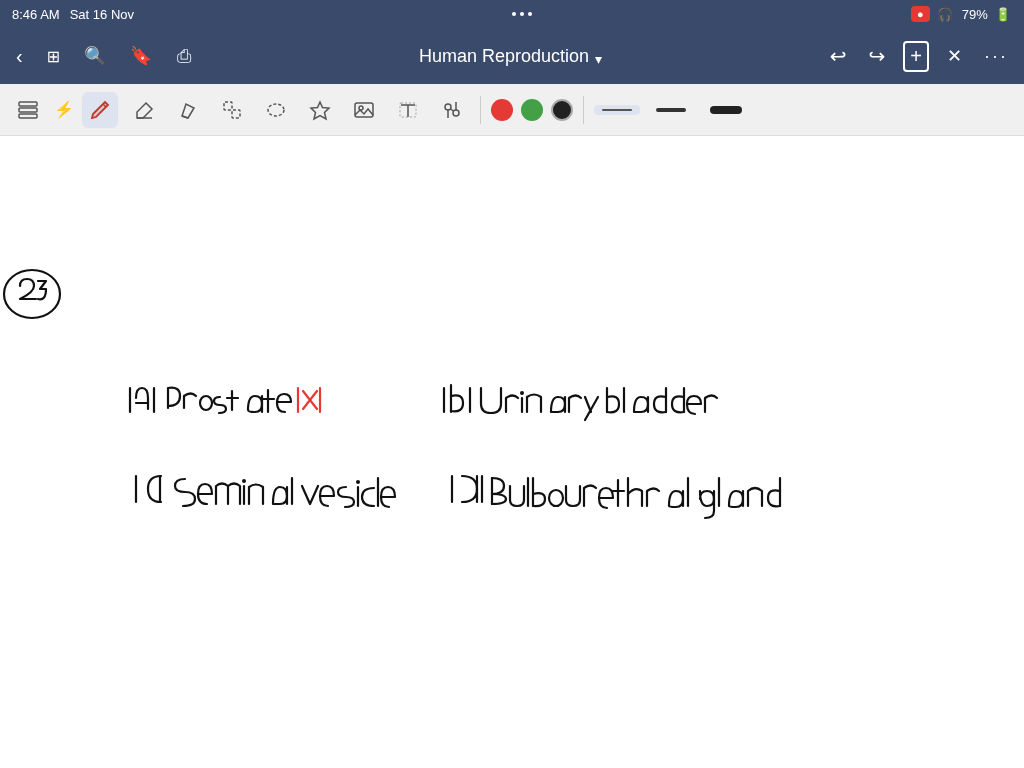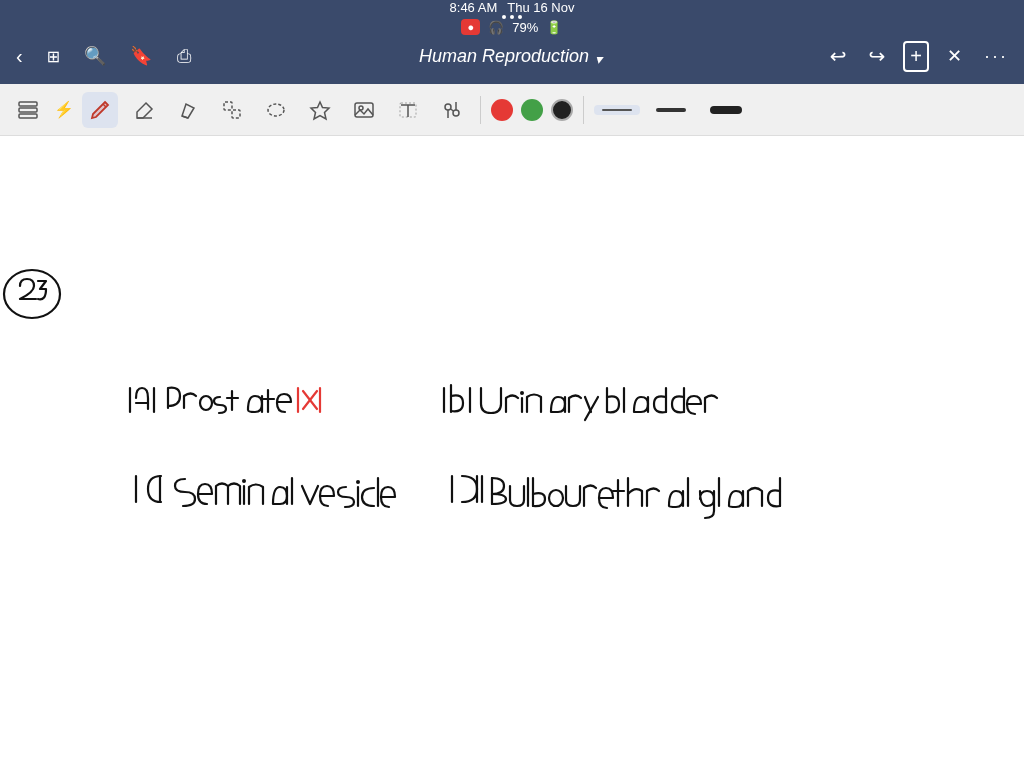--- a/index.html
+++ b/index.html
@@ -9,21 +9,20 @@
     #status-bar {
       width: 100%;
       height: 28px;
       background: #3a4a6b;
       display: flex;
       align-items: center;
       justify-content: space-between;
       padding: 0 12px;
       color: #fff;
       font-size: 13px;
-      flex-direction: column;
     }
     #status-left { display: flex; align-items: center; gap: 10px; }
     #status-center { display: flex; align-items: center; gap: 4px; }
     #status-right { display: flex; align-items: center; gap: 8px; }
     .status-dot { width: 4px; height: 4px; background: #fff; border-radius: 50%; }
 
     
     #nav-bar {
       width: 100%;
       height: 56px;
@@ -38,21 +37,20 @@
       font-size: 20px;
       cursor: pointer;
       padding: 4px;
     }
     #nav-title-area {
       flex: 1;
       display: flex;
       justify-content: center;
       align-items: flex-end;
       gap: 6px;
-      font-style: italic;
     }
     #nav-title {
       color: #fff;
       font-size: 18px;
       font-weight: 500;
     }
     #nav-chevron { color: #fff; font-size: 14px; }
     #nav-right { display: flex; align-items: center; gap: 14px; }
 
     
@@ -128,21 +126,21 @@
       padding: 2px 6px;
       border-radius: 4px;
     }
   </style>
 </head>
 <body>
 
 <div id="status-bar">
   <div id="status-left">
     <span>8:46 AM</span>
-    <span>Thu 16 Nov</span>
+    <span>Sat 16 Nov</span>
   </div>
   <div id="status-center">
     <div class="status-dot"></div>
     <div class="status-dot"></div>
     <div class="status-dot"></div>
   </div>
   <div id="status-right">
     <span class="rec-badge">●</span>
     <span>🎧</span>
     <span>79%</span>

